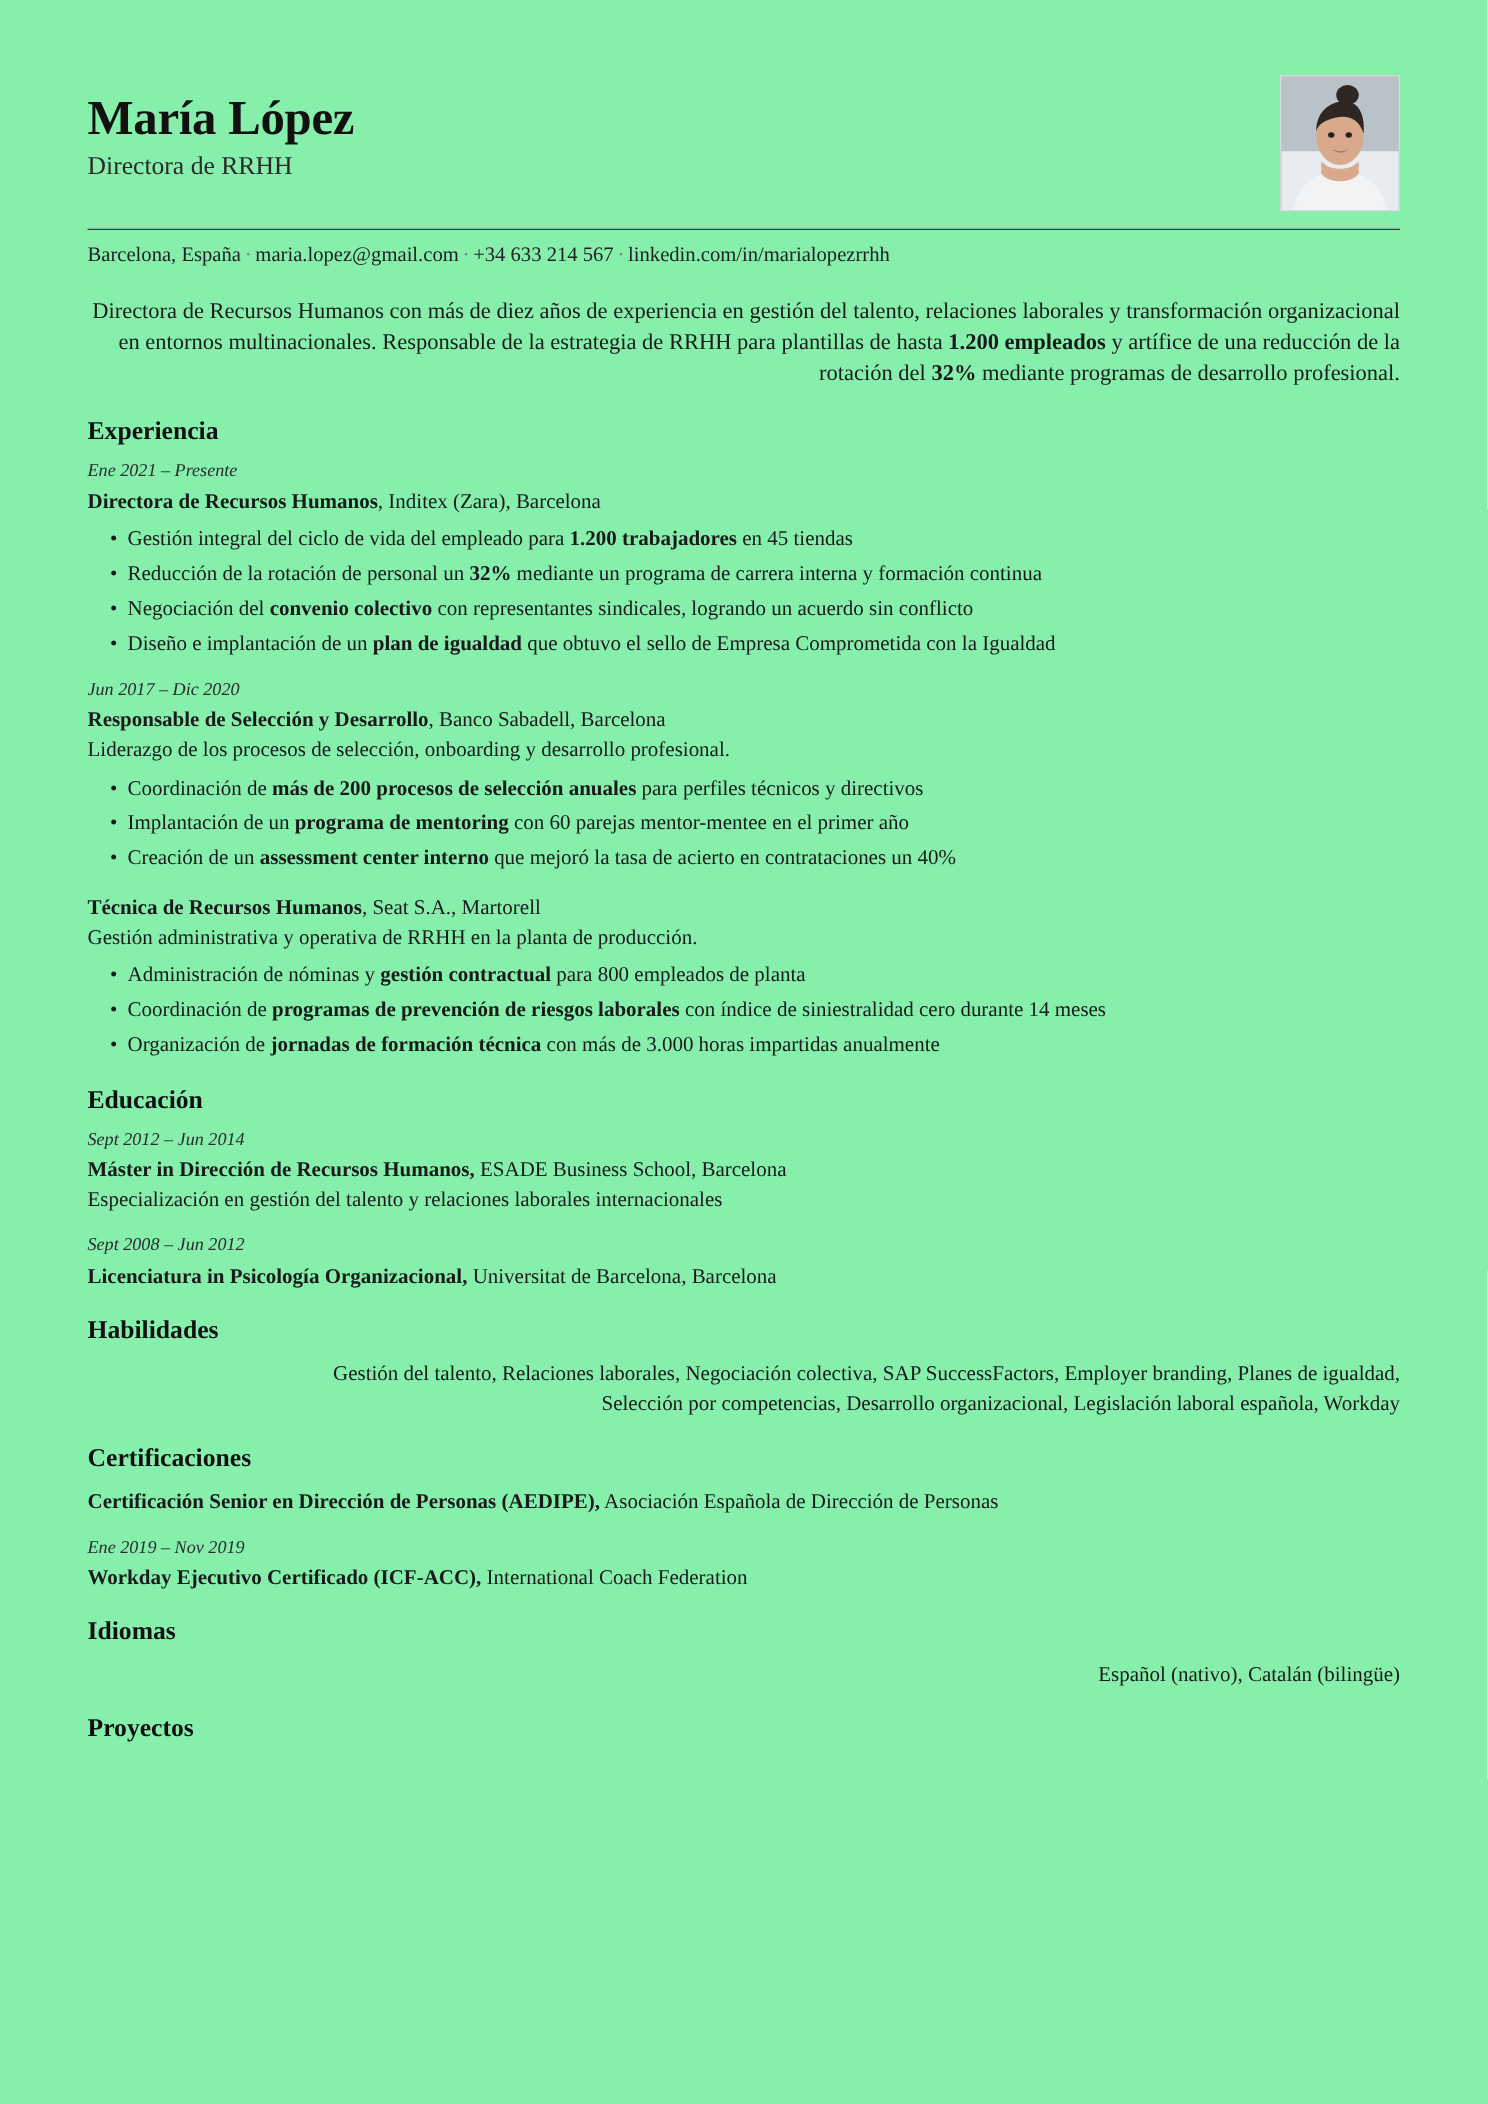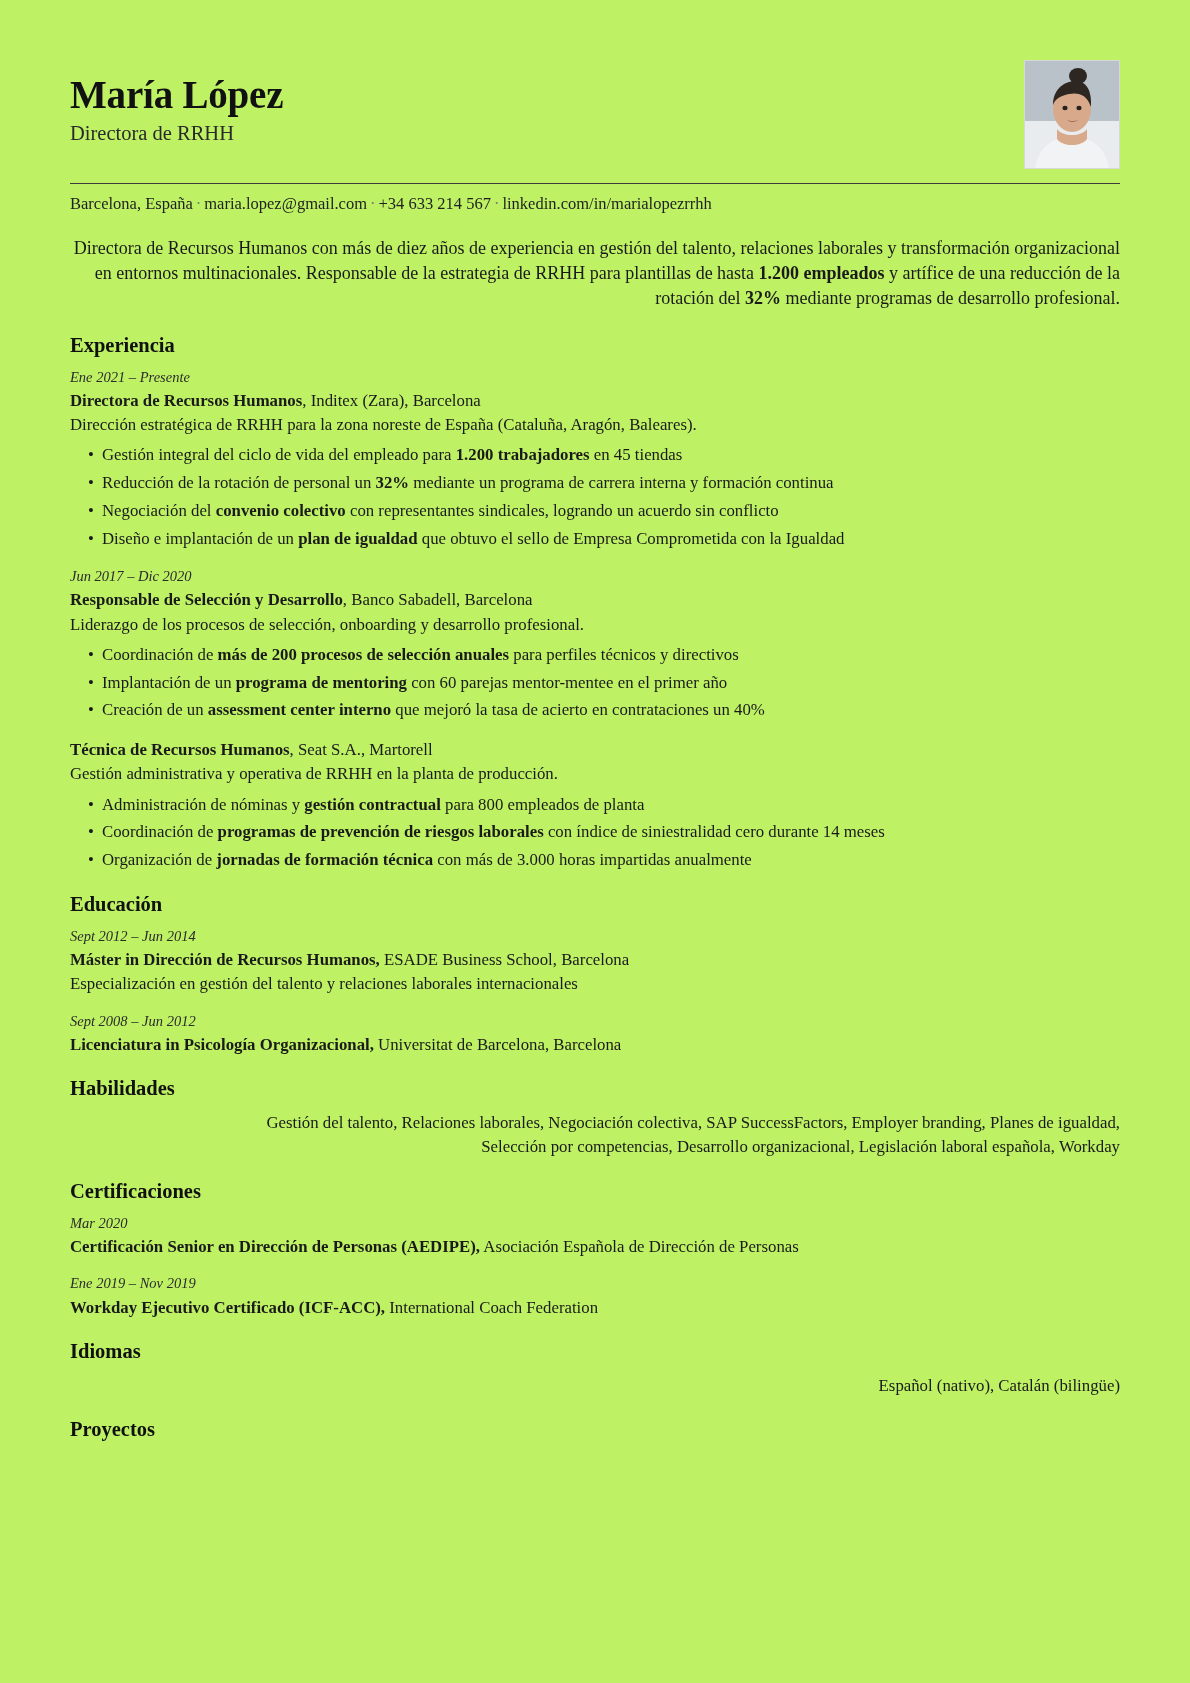--- a/index.html
+++ b/index.html
@@ -10,21 +10,21 @@
   }
   body {
     font-family: "Liberation Serif", "DejaVu Serif", serif;
     color: #1a1a1a;
   }
   .page {
     position: relative;
     width: 1190px;
     height: 1683px;
     margin: 0 auto;
-    background: #bef264;
+    background: #86efac;
     box-sizing: border-box;
     padding: 60px 70px 0 70px;
     overflow: hidden;
   }
 
   
   .header {
     display: flex;
     align-items: flex-start;
     justify-content: space-between;
@@ -177,21 +177,20 @@
   <div class="contact"><span>Barcelona, España</span><span class="sep">·</span><span>maria.lopez@gmail.com</span><span class="sep">·</span><span>+34 633 214 567</span><span class="sep">·</span><span>linkedin.com/in/marialopezrrhh</span></div>
 
   <p class="summary"><span>Directora de Recursos Humanos con más de diez años de experiencia en gestión del talento, relaciones laborales y transformación organizacional en entornos multinacionales. Responsable de la estrategia de RRHH para plantillas de hasta </span><b>1.200 empleados</b><span> y artífice de una reducción de la rotación del </span><b>32%</b><span> mediante programas de desarrollo profesional.</span></p>
 
   <div>
       <section>
         <h2 class="section-title">Experiencia</h2>
         <div class="entry">
           <div class="entry-date">Ene 2021 – Presente</div>
           <div class="entry-heading"><b>Directora de Recursos Humanos</b><span>, Inditex (Zara), Barcelona</span></div>
-          <div class="entry-desc">Dirección estratégica de RRHH para la zona noreste de España (Cataluña, Aragón, Baleares).</div>
           <ul class="bullets">
             <li><span>Gestión integral del ciclo de vida del empleado para </span><b>1.200 trabajadores</b><span> en 45 tiendas</span></li>
             <li><span>Reducción de la rotación de personal un </span><b>32%</b><span> mediante un programa de carrera interna y formación continua</span></li>
             <li><span>Negociación del </span><b>convenio colectivo</b><span> con representantes sindicales, logrando un acuerdo sin conflicto</span></li>
             <li><span>Diseño e implantación de un </span><b>plan de igualdad</b><span> que obtuvo el sello de Empresa Comprometida con la Igualdad</span></li>
           </ul>
         </div>
         <div class="entry">
           <div class="entry-date">Jun 2017 – Dic 2020</div>
           <div class="entry-heading"><b>Responsable de Selección y Desarrollo</b><span>, Banco Sabadell, Barcelona</span></div>
@@ -227,21 +226,20 @@
       <section>
         <h2 class="section-title">Habilidades</h2>
         <div class="plain-block">
           <div>Gestión del talento, Relaciones laborales, Negociación colectiva, SAP SuccessFactors, Employer branding, Planes de igualdad,</div>
           <div>Selección por competencias, Desarrollo organizacional, Legislación laboral española, Workday</div>
         </div>
       </section>
       <section>
         <h2 class="section-title">Certificaciones</h2>
         <div class="entry">
-          <div class="entry-date">Mar 2020</div>
           <div class="entry-heading"><b>Certificación Senior en Dirección de Personas (AEDIPE),</b><span> Asociación Española de Dirección de Personas</span></div>
         </div>
         <div class="entry">
           <div class="entry-date">Ene 2019 – Nov 2019</div>
           <div class="entry-heading"><b>Workday Ejecutivo Certificado (ICF-ACC),</b><span> International Coach Federation</span></div>
         </div>
       </section>
       <section>
         <h2 class="section-title">Idiomas</h2>
         <div class="plain-block">

